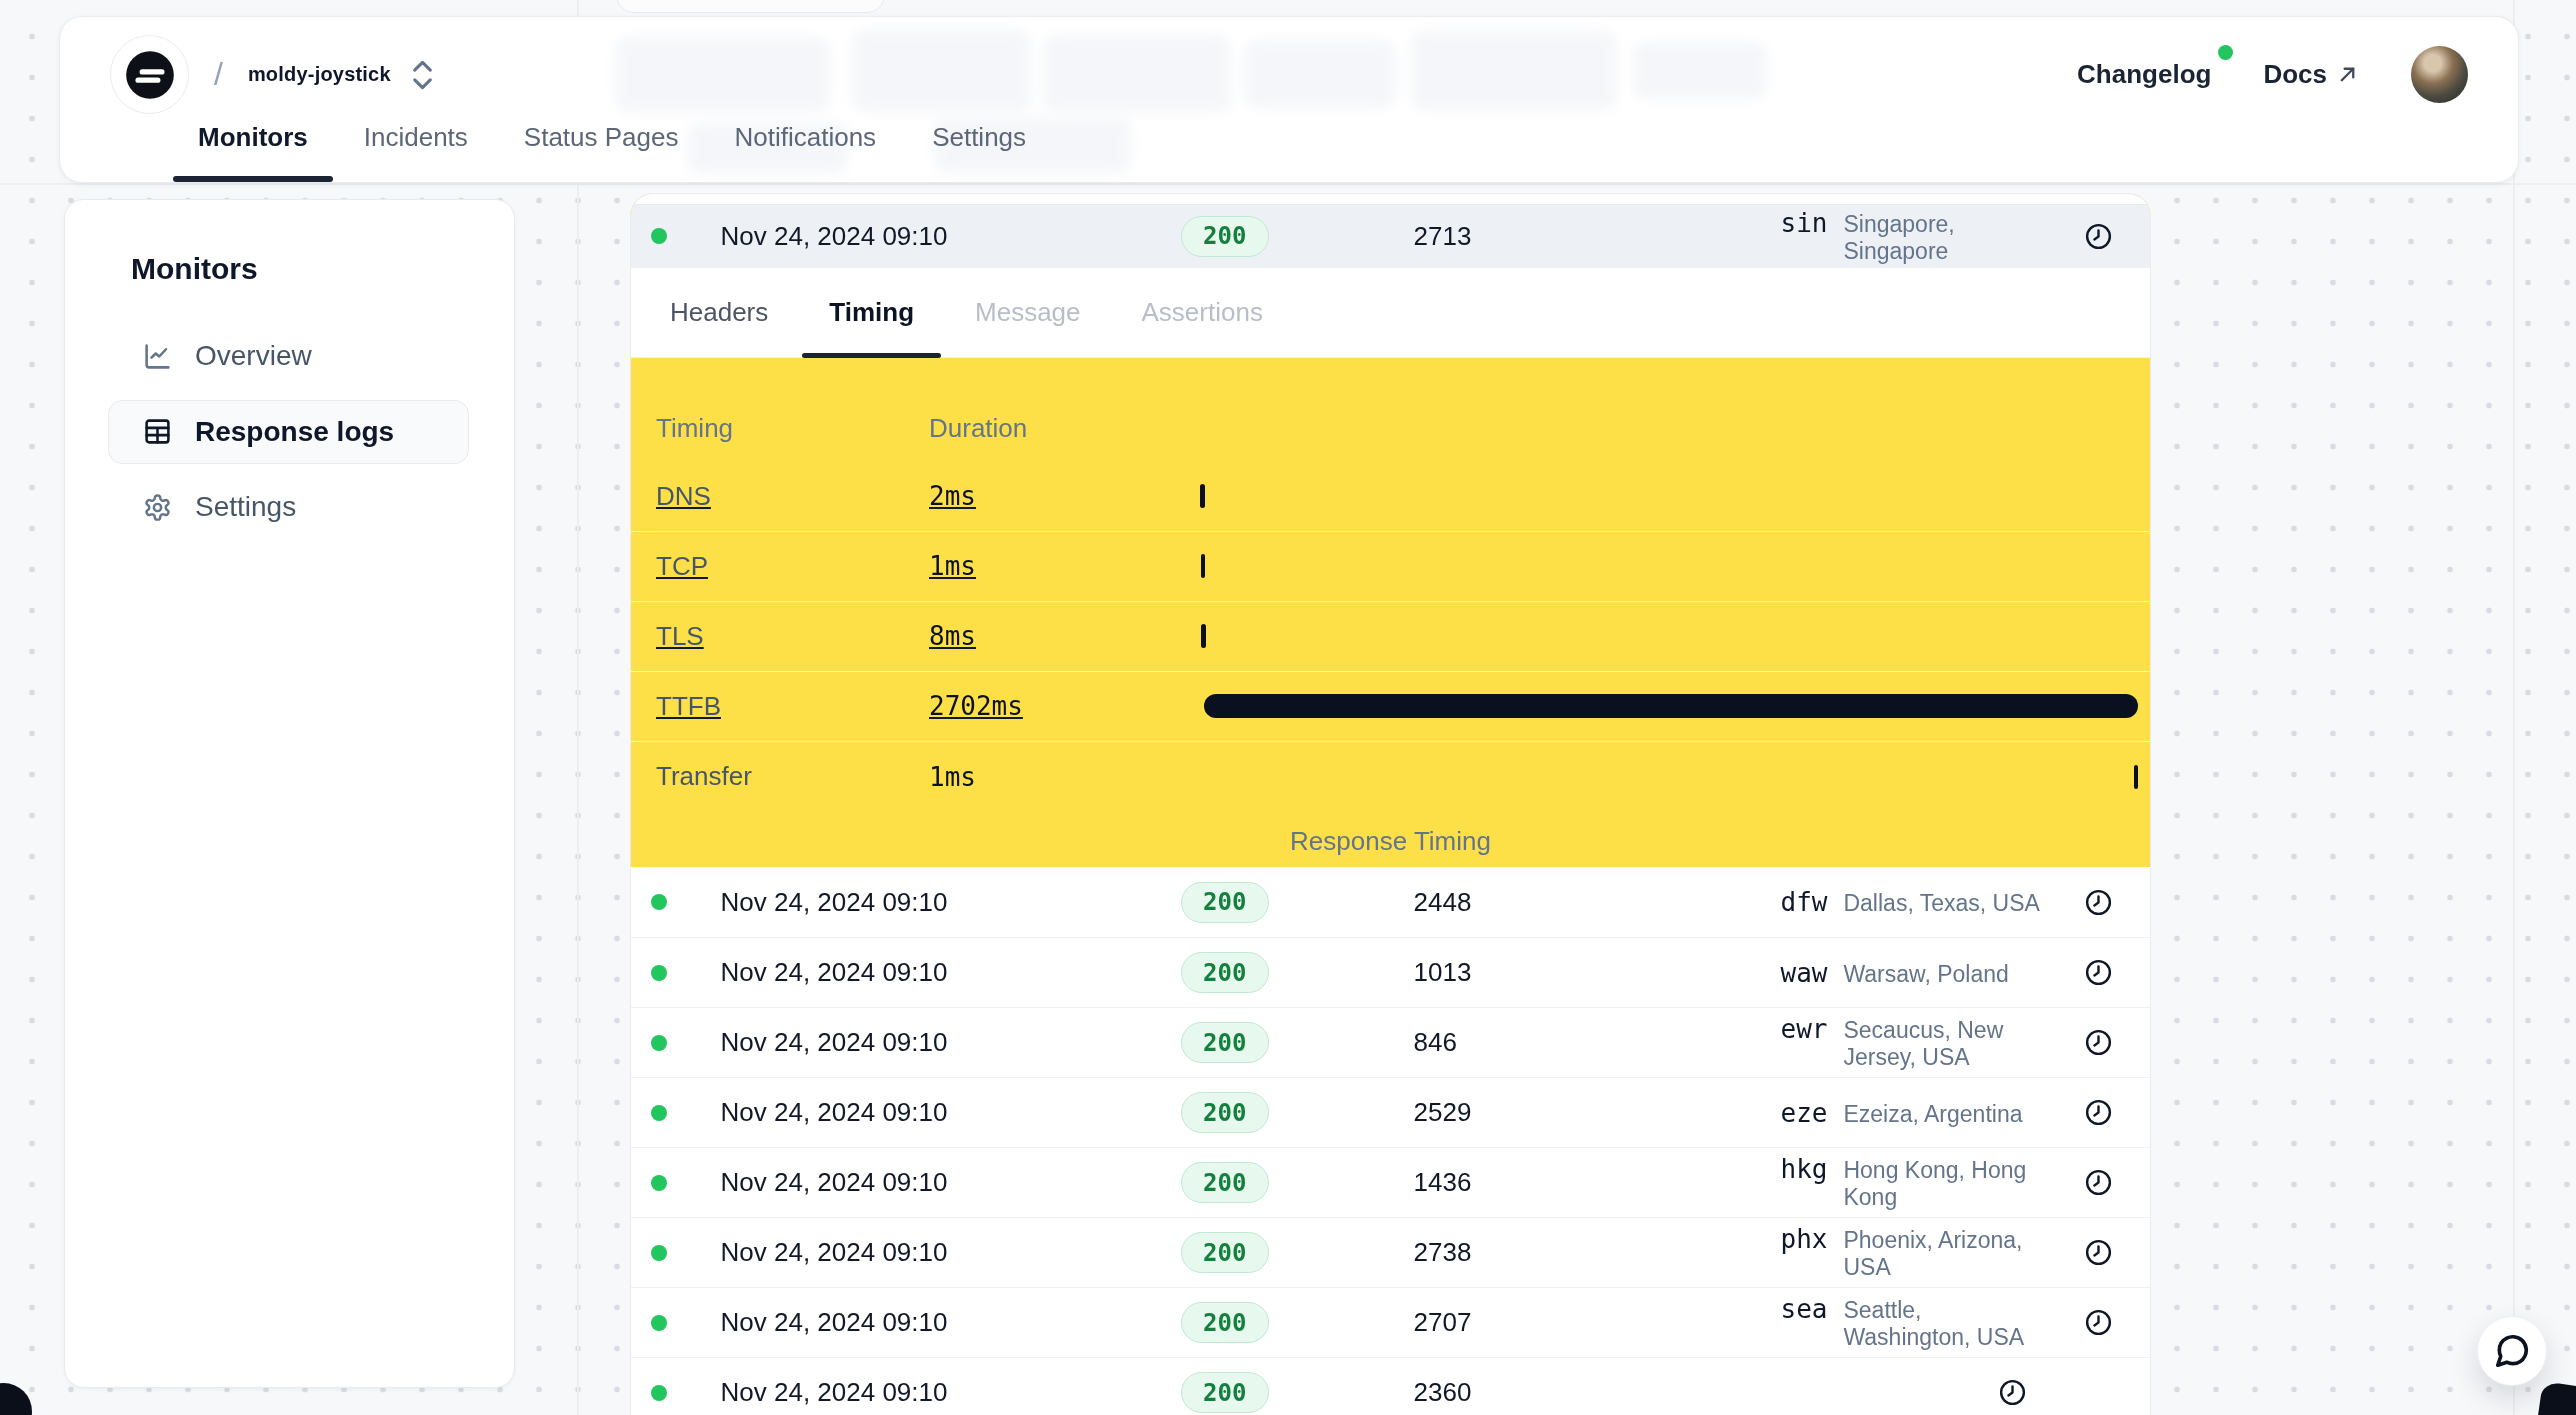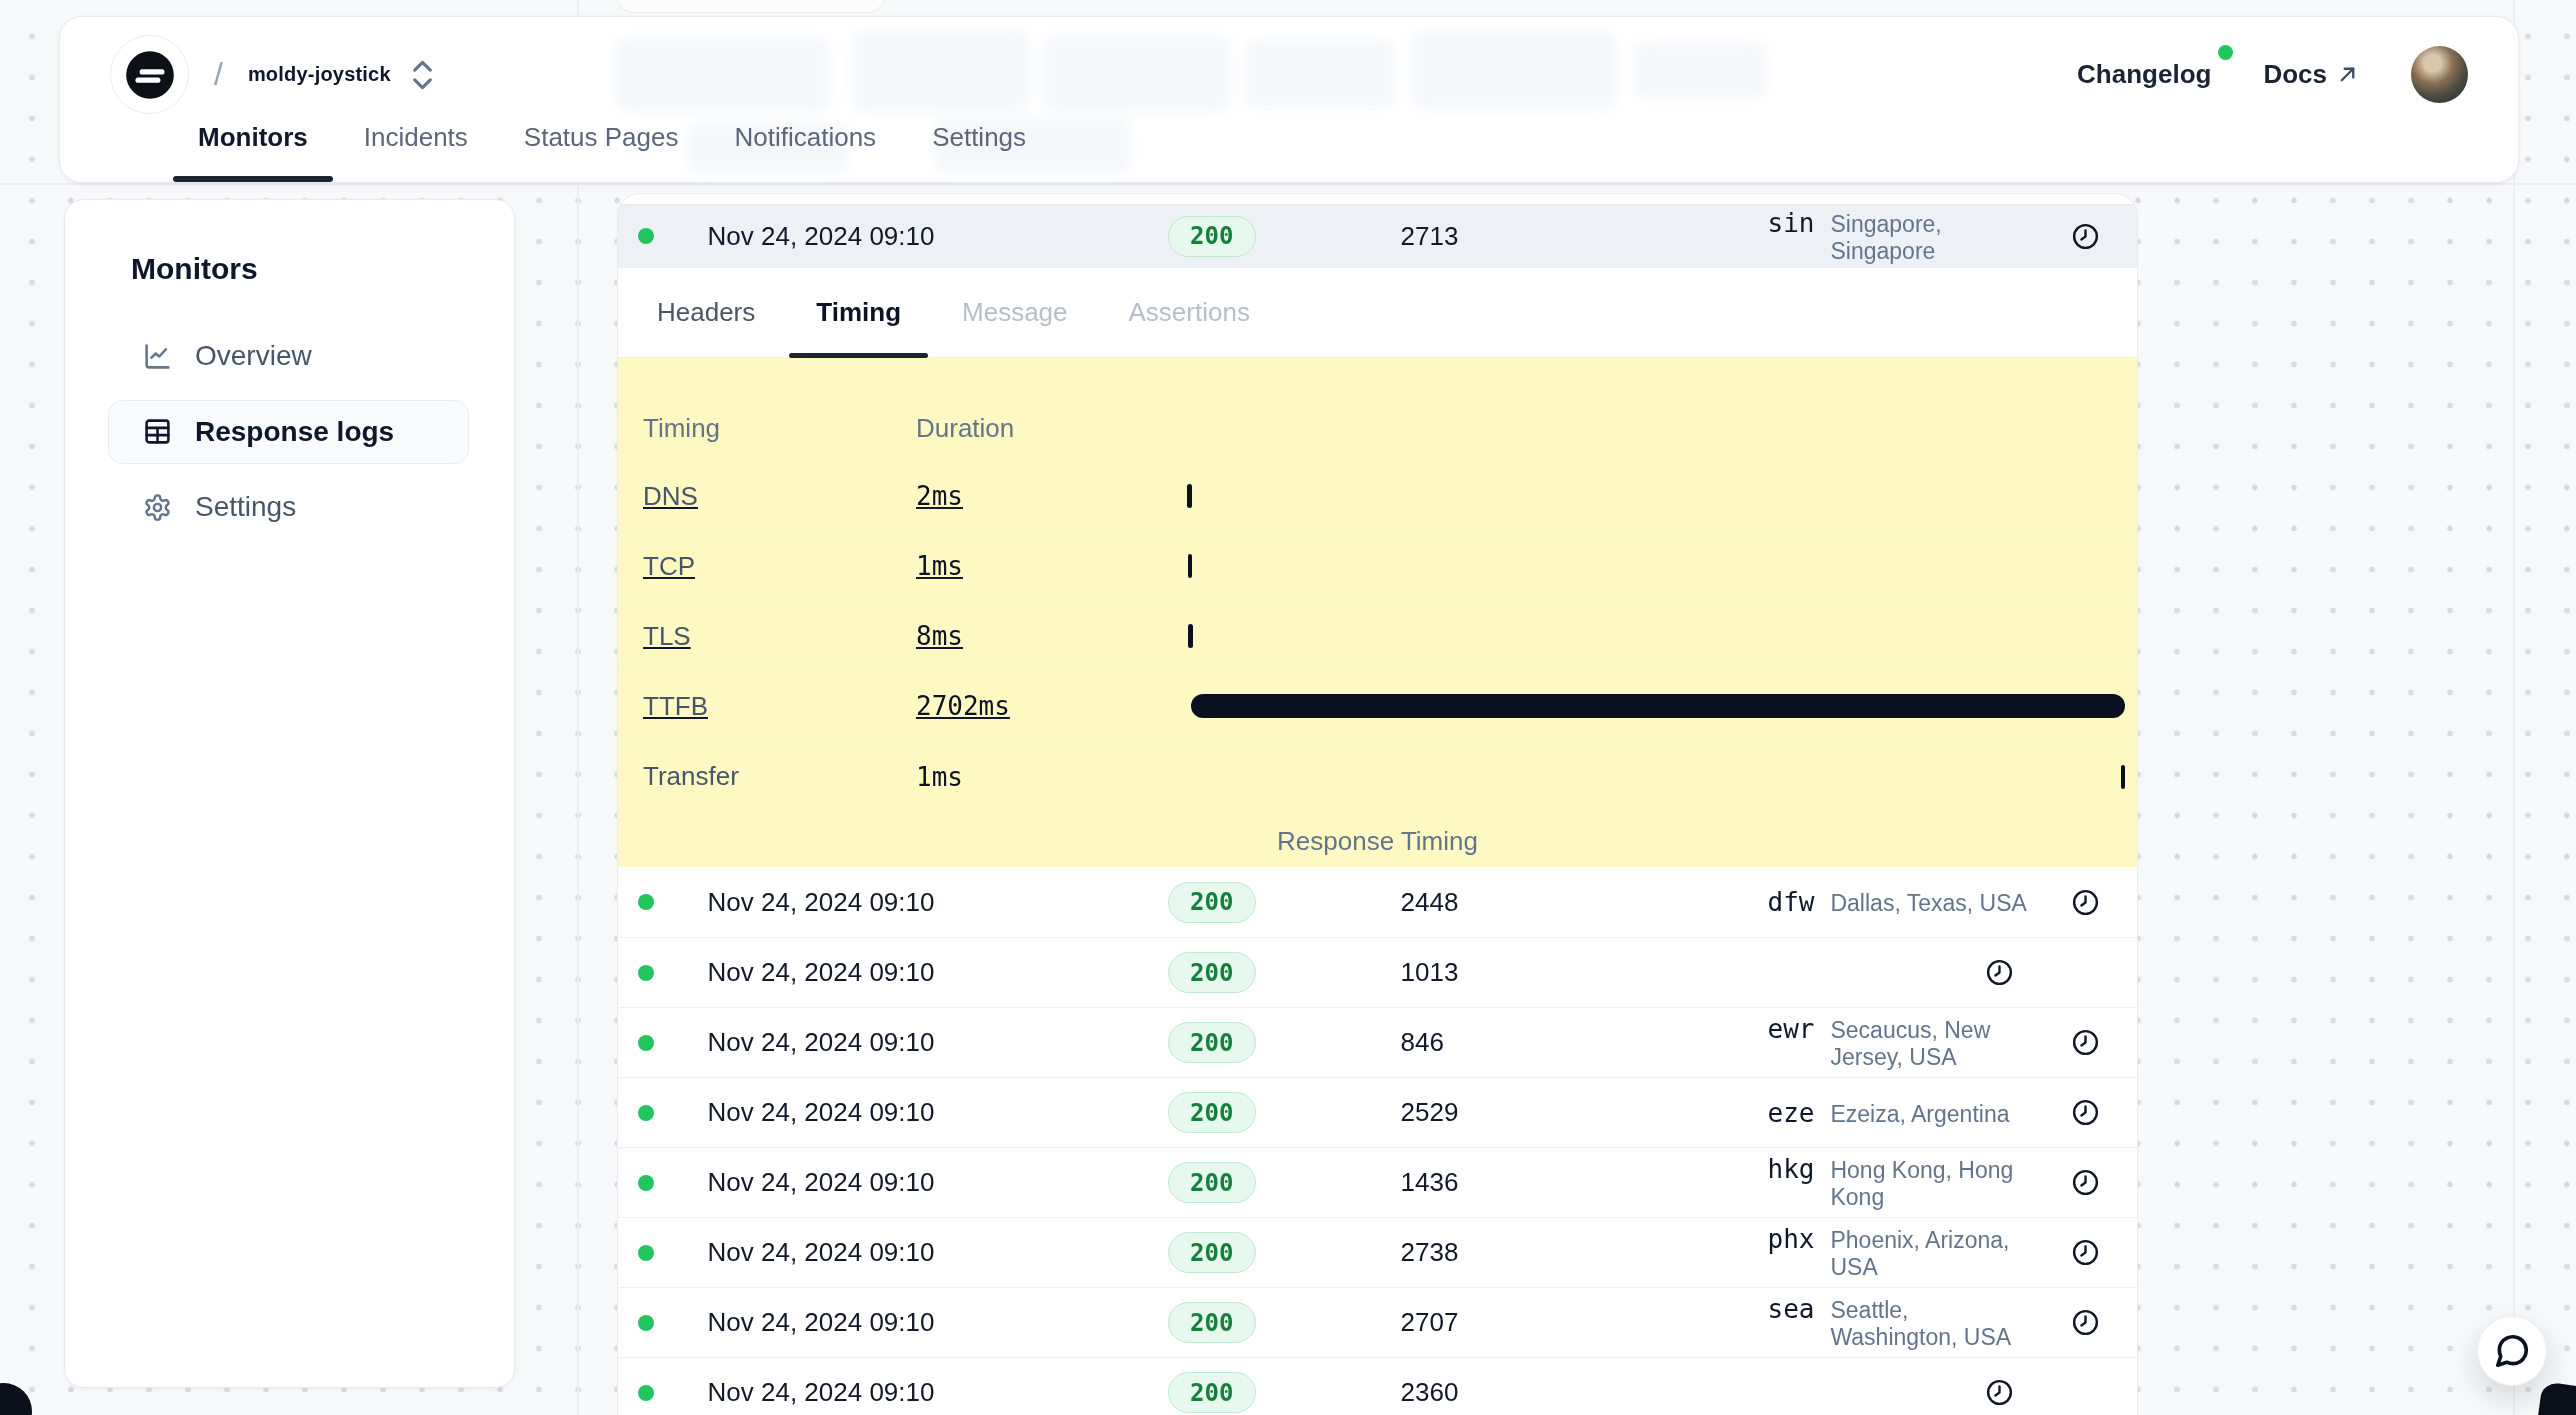--- a/index.html
+++ b/index.html
@@ -50,22 +50,22 @@
     background:#fff; border:0.9px solid #e9ebf0; border-radius:20px;
     box-shadow:0 1.8px 5.4px rgba(16,24,40,.04); z-index:2; padding:52px 23px 0 23px; }
   .sb-title { font-size:30px; font-weight:700; color:#0f172a; margin:0 0 38px 43px; }
   .sb-item { display:flex; align-items:center; gap:23px; height:64px; margin:0 0 11.6px 20px;
     width:361px; padding-left:34px; border-radius:14.3px; font-size:28px; color:#475569;
     border:1.8px solid transparent; cursor:pointer; }
   .sb-item.active { background:#f8fafc; border-color:#e7ebf0; color:#0f172a; font-weight:600; }
   .sb-item svg { flex:0 0 auto; }
 
   
-  .content-card { position:absolute; left:617px; top:193px; width:1521px; height:1222px;
-    background:#fef9c3; border:0.9px solid #e9ebf0; border-bottom:none;
+  .content-card { position:absolute; left:630px; top:193px; width:1521px; height:1222px;
+    background:#fde047; border:0.9px solid #e9ebf0; border-bottom:none;
     border-radius:23px 23px 0 0; overflow:hidden; z-index:1; }
   .row-sliver { height:10.7px; background:#fff; border-bottom:1.8px solid #e8eaee; }
 
   .log-row { display:grid; grid-template-columns:77px 442px 251px 367px 1fr 86px;
     align-items:center; height:70px; padding:0 21.5px 0 12.5px; background:#fff; cursor:pointer; }
   .log-row + .log-row { border-top:1.8px solid #eef0f3; }
   .log-row.selected { height:63px; background:#edf1f6; }
   .status-dot { width:16px; height:16px; border-radius:50%; background:#22c55e; margin-left:7.2px; }
   .ts { font-size:26px; color:#111827; }
   .badge-200 { display:inline-flex; align-items:center; justify-content:center;
@@ -295,20 +295,24 @@
             <path d="M12 7 v5 l-3.4 2.4"></path>
       </svg>
     </span>
   </div>
 
   <div class="log-row">
     <span class="status-dot"></span>
     <span class="ts">Nov 24, 2024 09:10</span>
     <span class="badge-200">200</span>
     <span class="latency">1013</span>
+    <span class="region">
+      <span class="region-code">waw</span>
+      <span class="region-loc">Warsaw, Poland</span>
+    </span>
     <span class="clock-btn">
       <svg width="29" height="29" viewBox="0 0 24 24" fill="none" stroke="#101828" stroke-width="2" stroke-linecap="round" stroke-linejoin="round">
         <circle cx="12" cy="12" r="9.4"></circle>
             <path d="M12 7 v5 l-3.4 2.4"></path>
       </svg>
     </span>
   </div>
 
   <div class="log-row">
     <span class="status-dot"></span>

